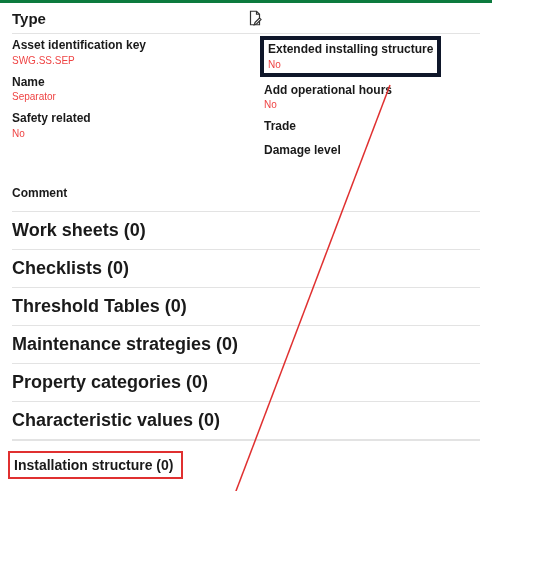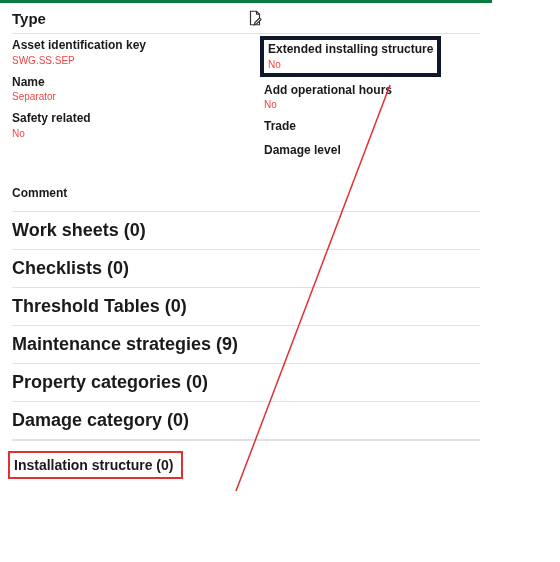--- a/index.html
+++ b/index.html
@@ -158,23 +158,23 @@
       </div>
     </div>
   </div>
 
   <div class="comment-label">Comment</div>
 
   <div class="sections">
     <div class="section-row">Work sheets (0)</div>
     <div class="section-row">Checklists (0)</div>
     <div class="section-row">Threshold Tables (0)</div>
-    <div class="section-row">Maintenance strategies (9)</div>
+    <div class="section-row">Maintenance strategies (0)</div>
     <div class="section-row">Property categories (0)</div>
-    <div class="section-row">Damage category (0)</div>
+    <div class="section-row">Characteristic values (0)</div>
     <div style="border-top:1px solid #e3e3e3; padding-top:6px;">
       <span class="hl-row">
         <span style="font-weight:700;font-size:14px;cursor:pointer;">Installation structure (0)</span>
       </span>
     </div>
   </div>
 </div>
 
 <svg class="arrow" width="560" height="562">
   <defs>

